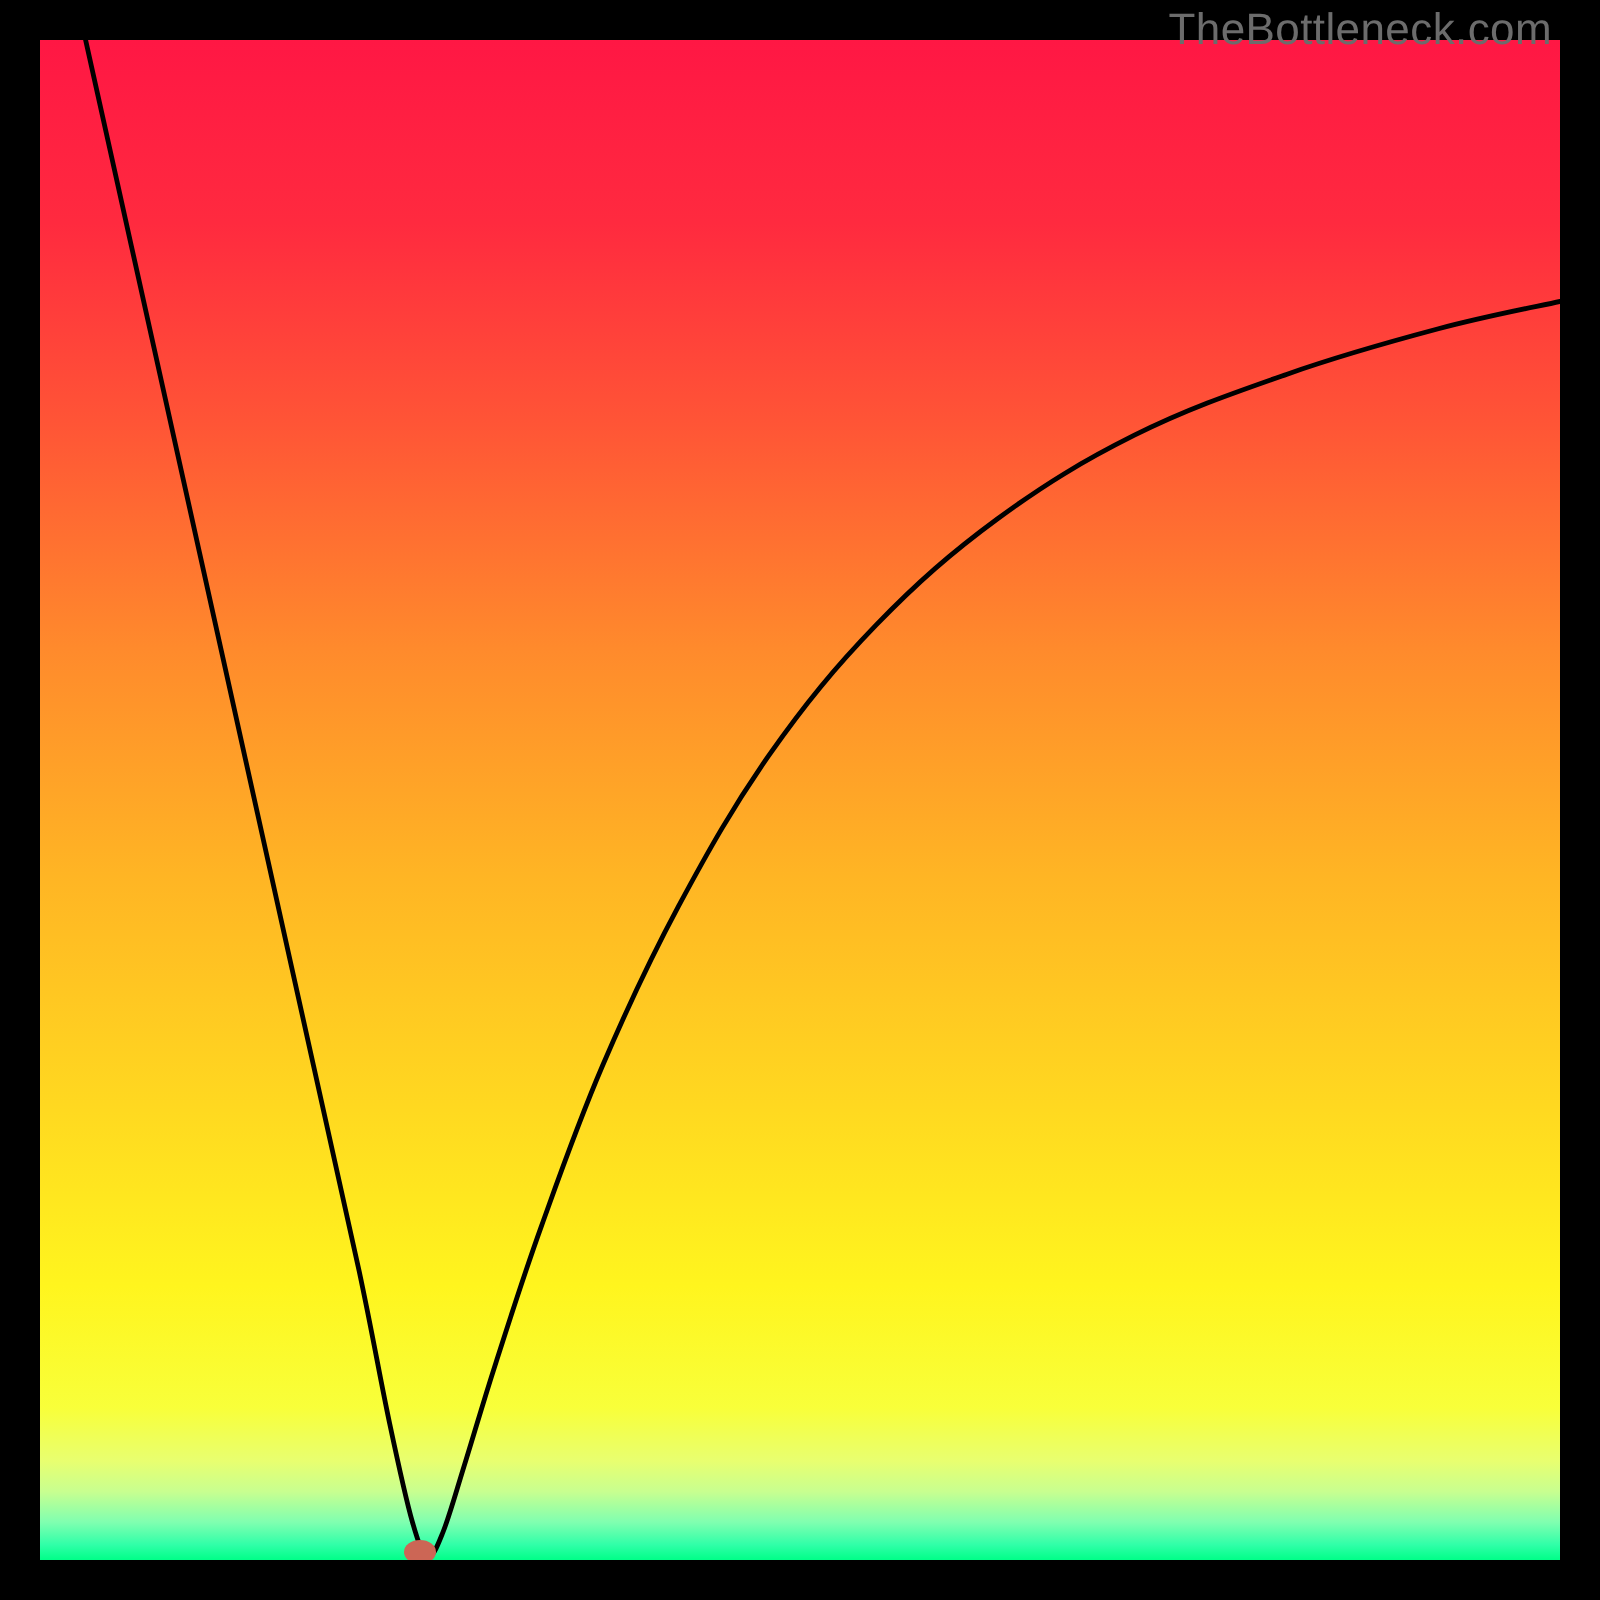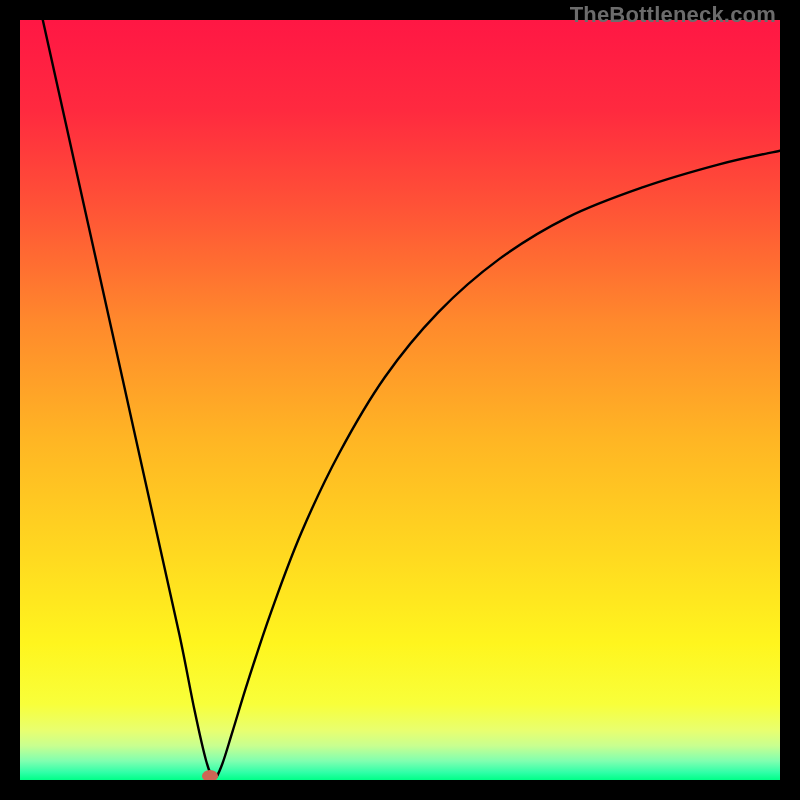--- a/index.html
+++ b/index.html
@@ -40,21 +40,21 @@
     top: 0;
     width: 760px;
     height: 760px;
   }
   .watermark {
     position: absolute;
     top: 2px;
     right: 24px;
     color: #6c6c6c;
     font-size: 22px;
-    font-weight: 700;
+    font-weight: 400;
     letter-spacing: 0.2px;
   }
   .marker {
     position: absolute;
     background: #cc6655;
     border-radius: 50%;
   }
 </style>
 </head>
 <body>

